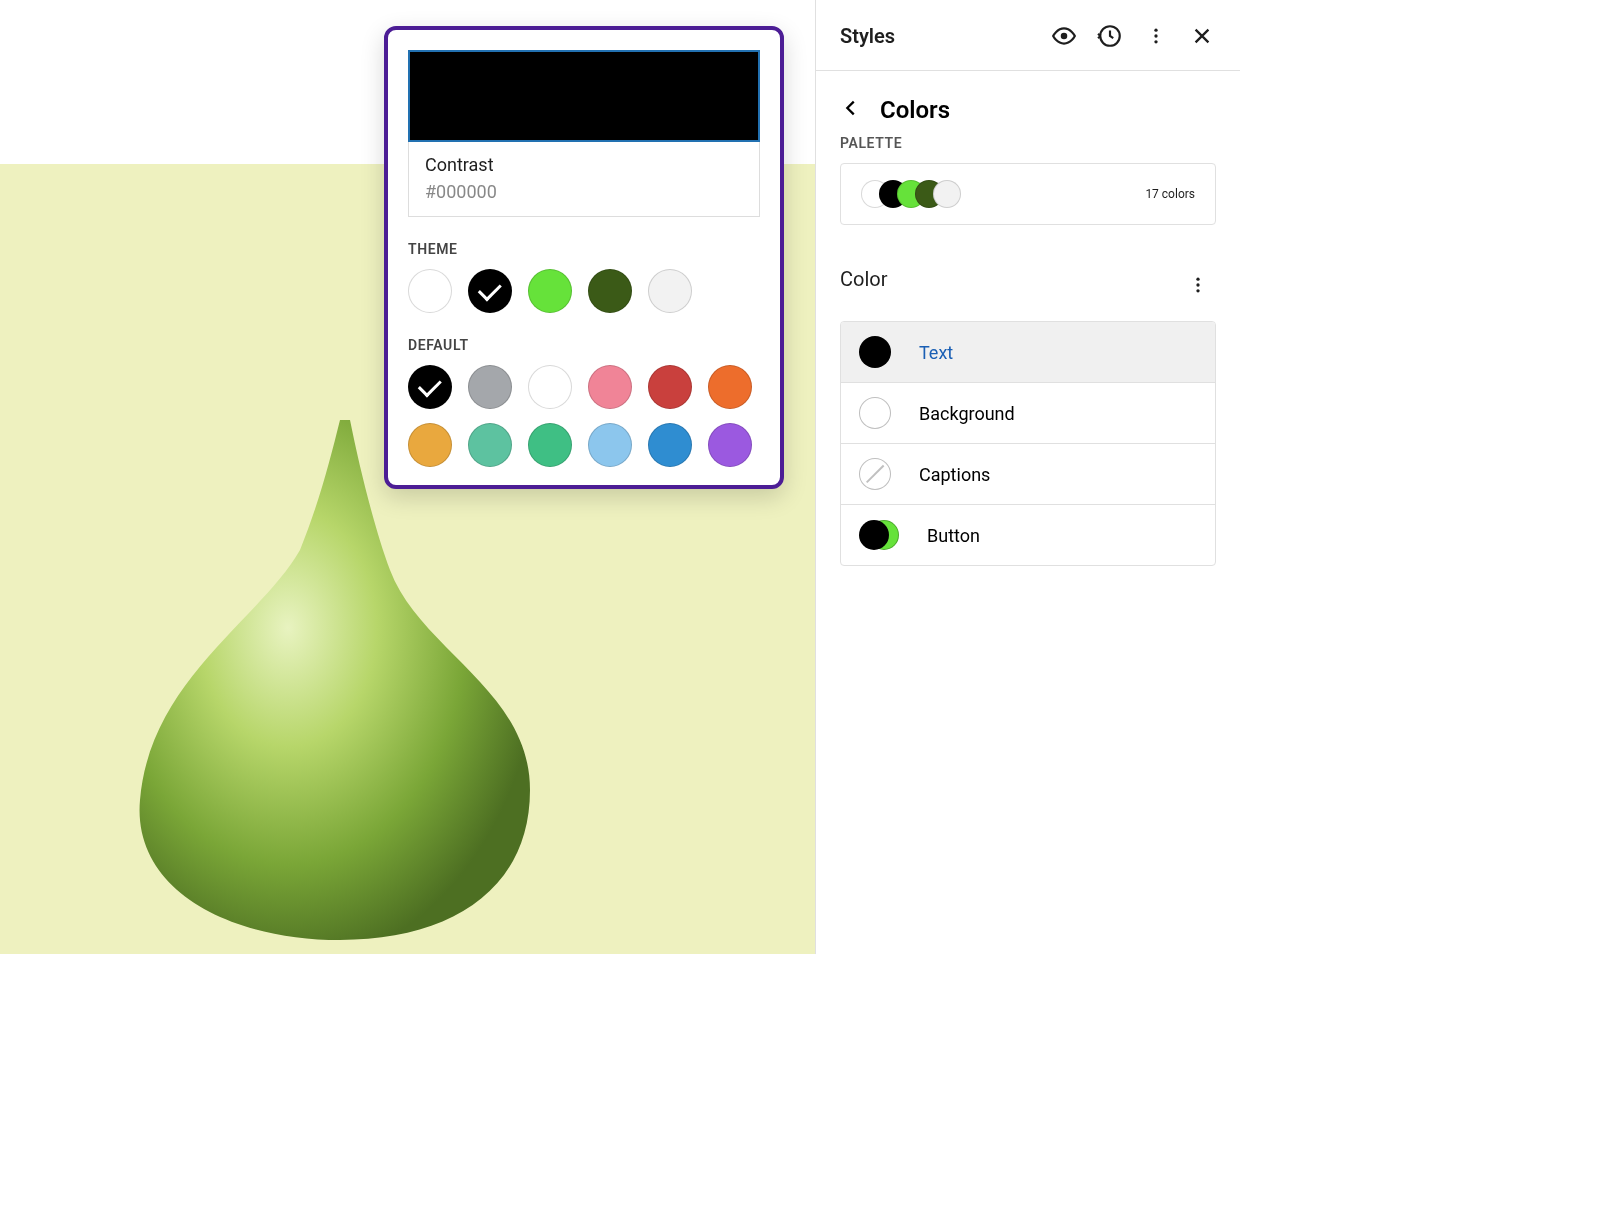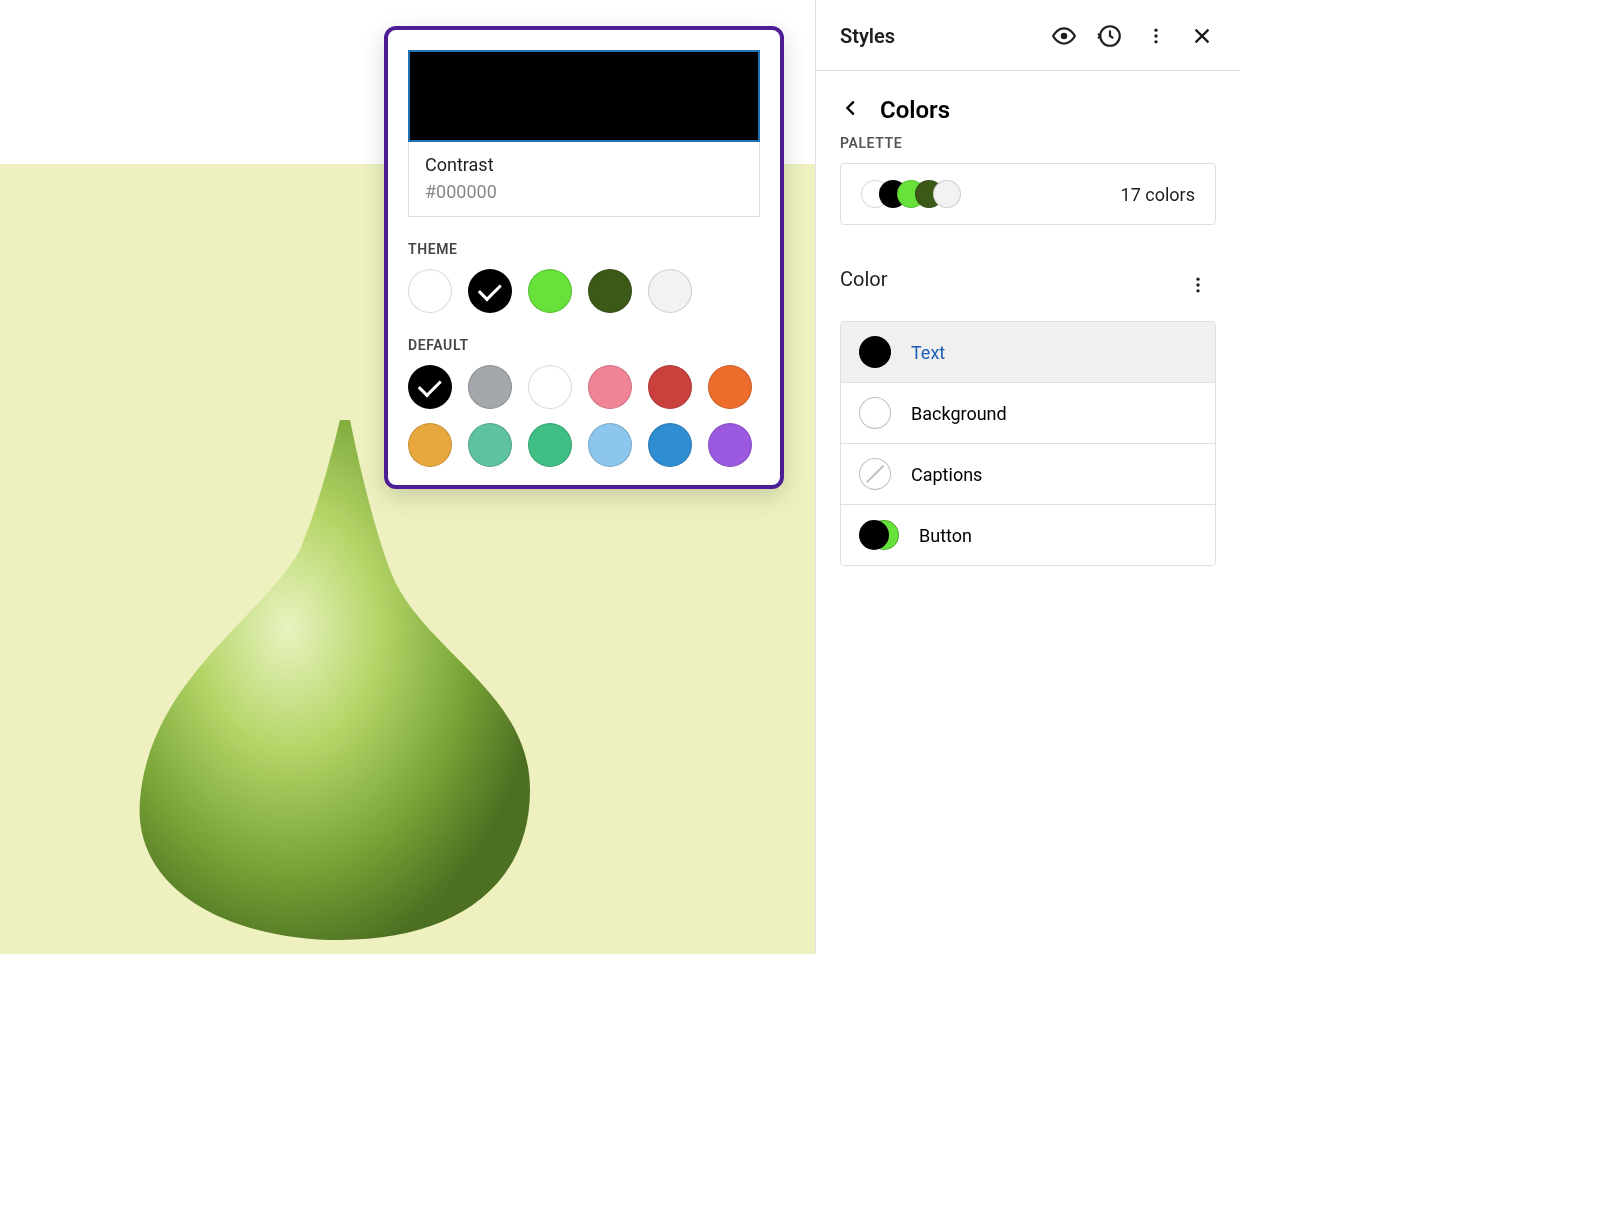--- a/index.html
+++ b/index.html
@@ -105,21 +105,21 @@
 .pal-sw {
   width: 28px;
   height: 28px;
   border-radius: 50%;
   margin-left: -10px;
   border: 1px solid rgba(0,0,0,0.15);
 }
 .pal-sw:first-child { margin-left: 0; }
 .pal-count {
   margin-left: auto;
-  font-size: 18px;
+  font-size: 12px;
   color: #1e1e1e;
 }
 .section-row {
   display: flex;
   padding: 42px 24px 18px 24px;
 }
 .section-row h3 {
   font-size: 20px;
   font-weight: 400;
   flex: 1;
@@ -127,21 +127,21 @@
 }
 .color-list {
   margin: 0 24px;
   border: 1px solid #e0e0e0;
   border-radius: 4px;
   overflow: hidden;
 }
 .color-item {
   display: flex;
   align-items: center;
-  gap: 20px;
+  gap: 28px;
   padding: 14px 18px;
   border-bottom: 1px solid #e0e0e0;
   cursor: pointer;
   font-size: 18px;
 }
 .color-item:last-child { border-bottom: none; }
 .color-item.selected {
   background: #f0f0f0;
 }
 .color-item.selected .ci-label { color: #1a5fb4; }

